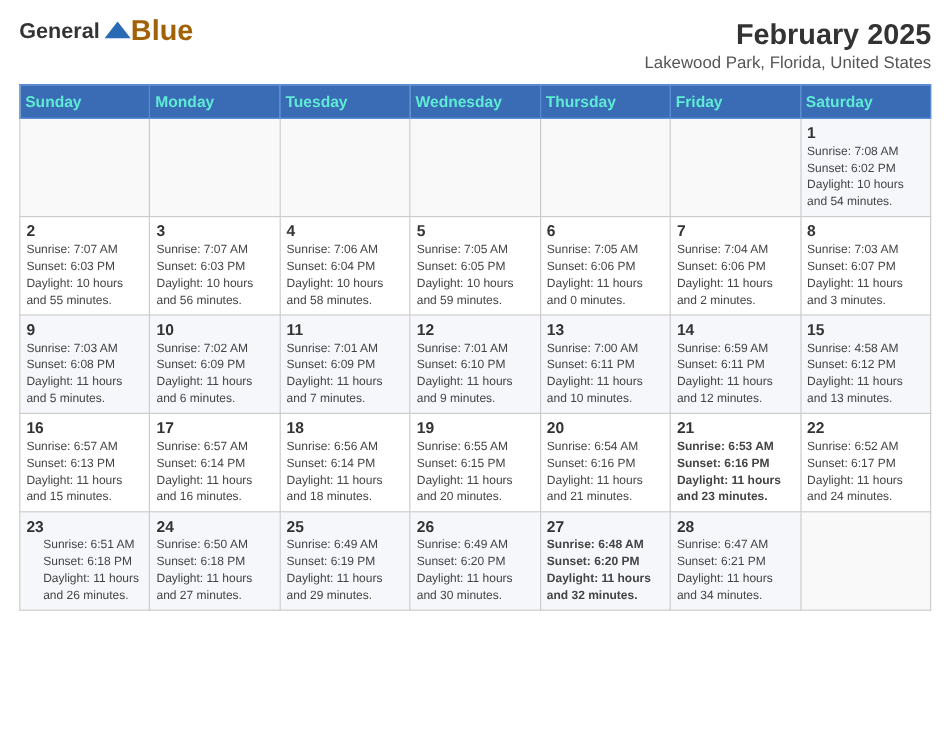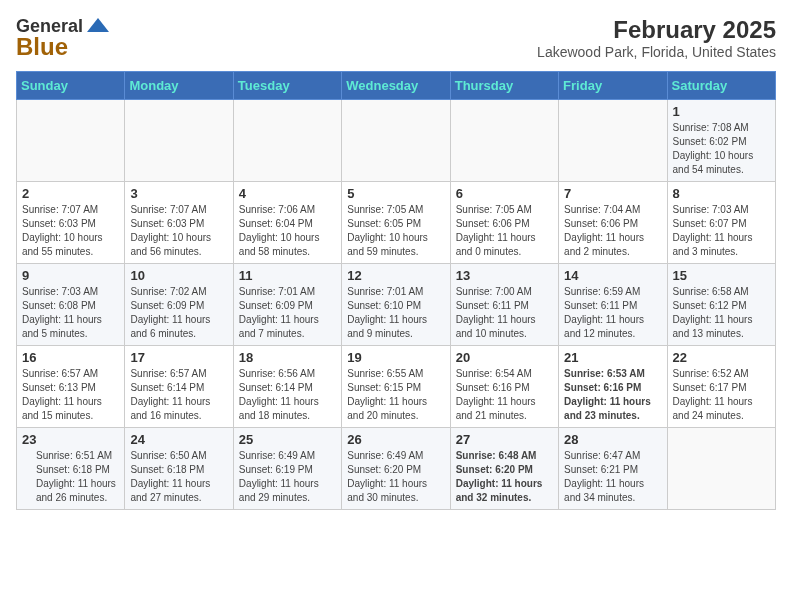--- a/index.html
+++ b/index.html
@@ -11,21 +11,21 @@
       padding: 16px;
     }
     .header {
       display: flex;
       justify-content: space-between;
       align-items: flex-start;
       margin-bottom: 10px;
     }
     .logo {
       display: flex;
-      flex-direction: column;
+      flex-direction: row;
       align-items: flex-start;
       text-align: right;
     }
     .logo-row {
       display: flex;
       align-items: center;
       gap: 2px;
     }
     .title-block {
       text-align: right;
@@ -223,21 +223,21 @@
         </td>
         <td>
           <span class="day-num">14</span>
           <div class="day-info" style="white-space: pre-line;">Sunrise: 6:59 AM
 Sunset: 6:11 PM
 Daylight: 11 hours
 and 12 minutes.</div>
         </td>
         <td>
           <span class="day-num">15</span>
-          <div class="day-info" style="white-space: pre-line;">Sunrise: 6:58 AM
+          <div class="day-info" style="white-space: pre-line;">Sunrise: 4:58 AM
 Sunset: 6:12 PM
 Daylight: 11 hours
 and 13 minutes.</div>
         </td>
       </tr>
       <tr>
         <td>
           <span class="day-num">16</span>
           <div class="day-info" style="white-space: pre-line;">Sunrise: 6:57 AM
 Sunset: 6:13 PM

